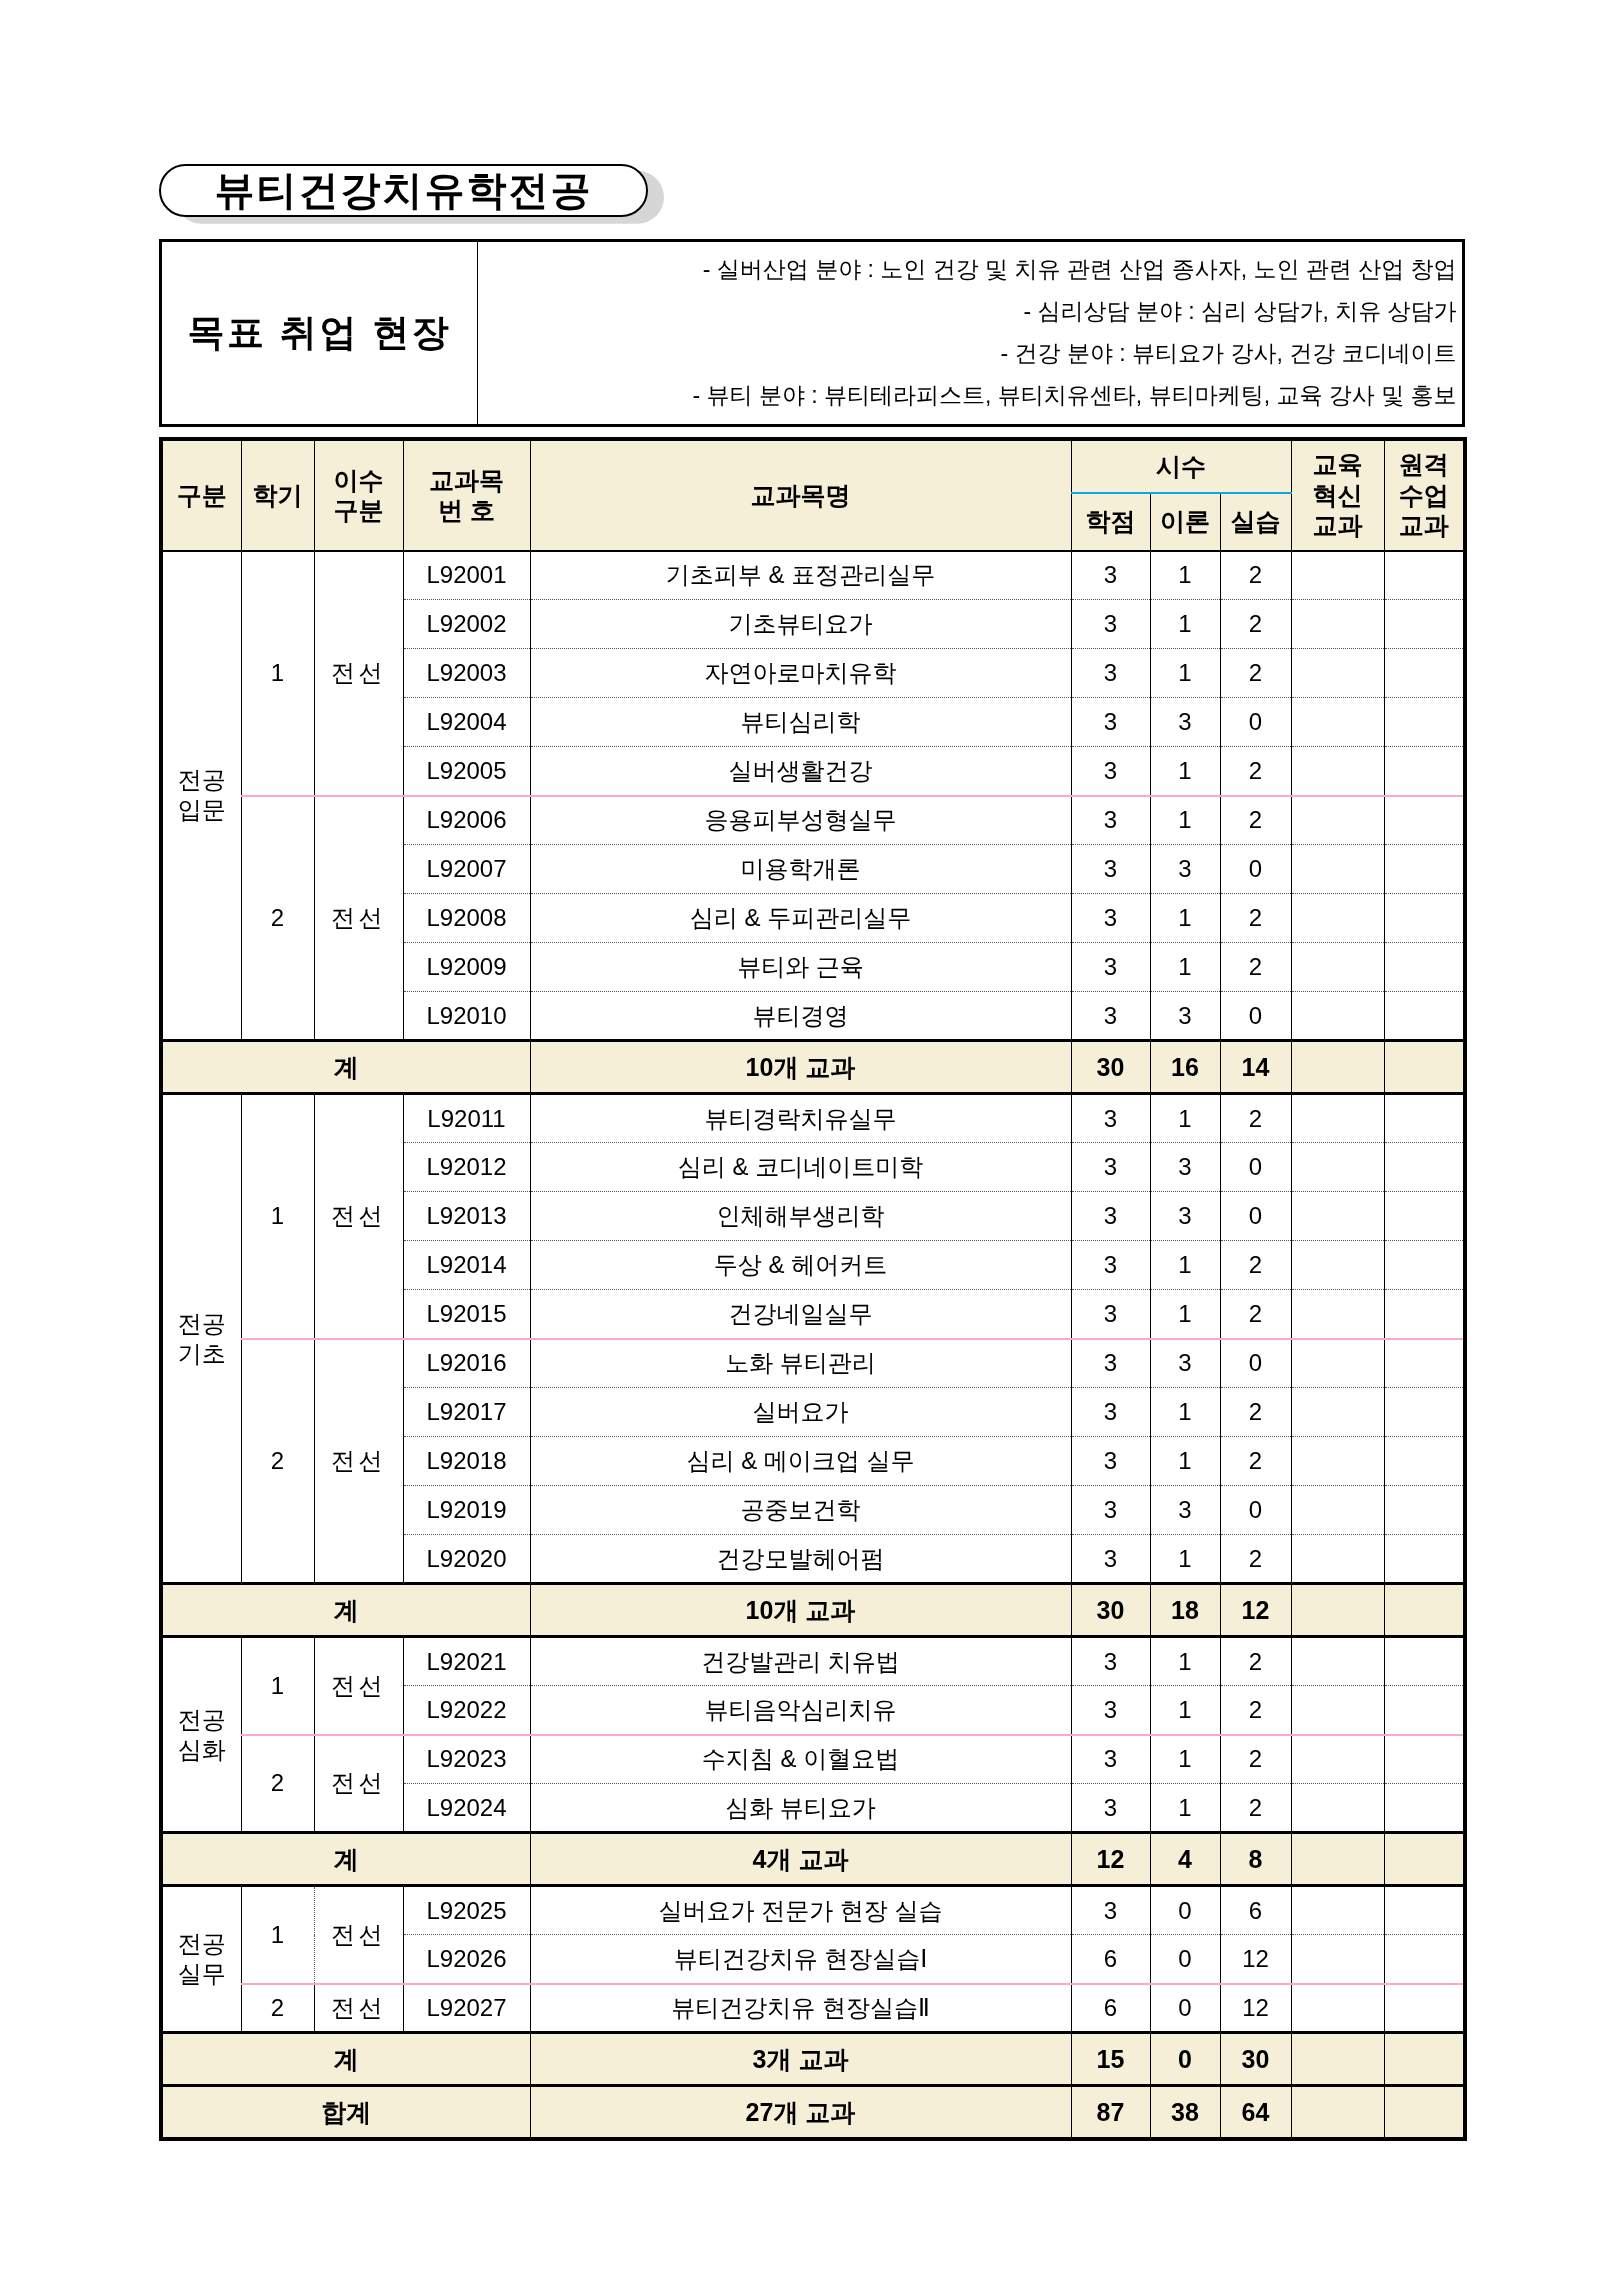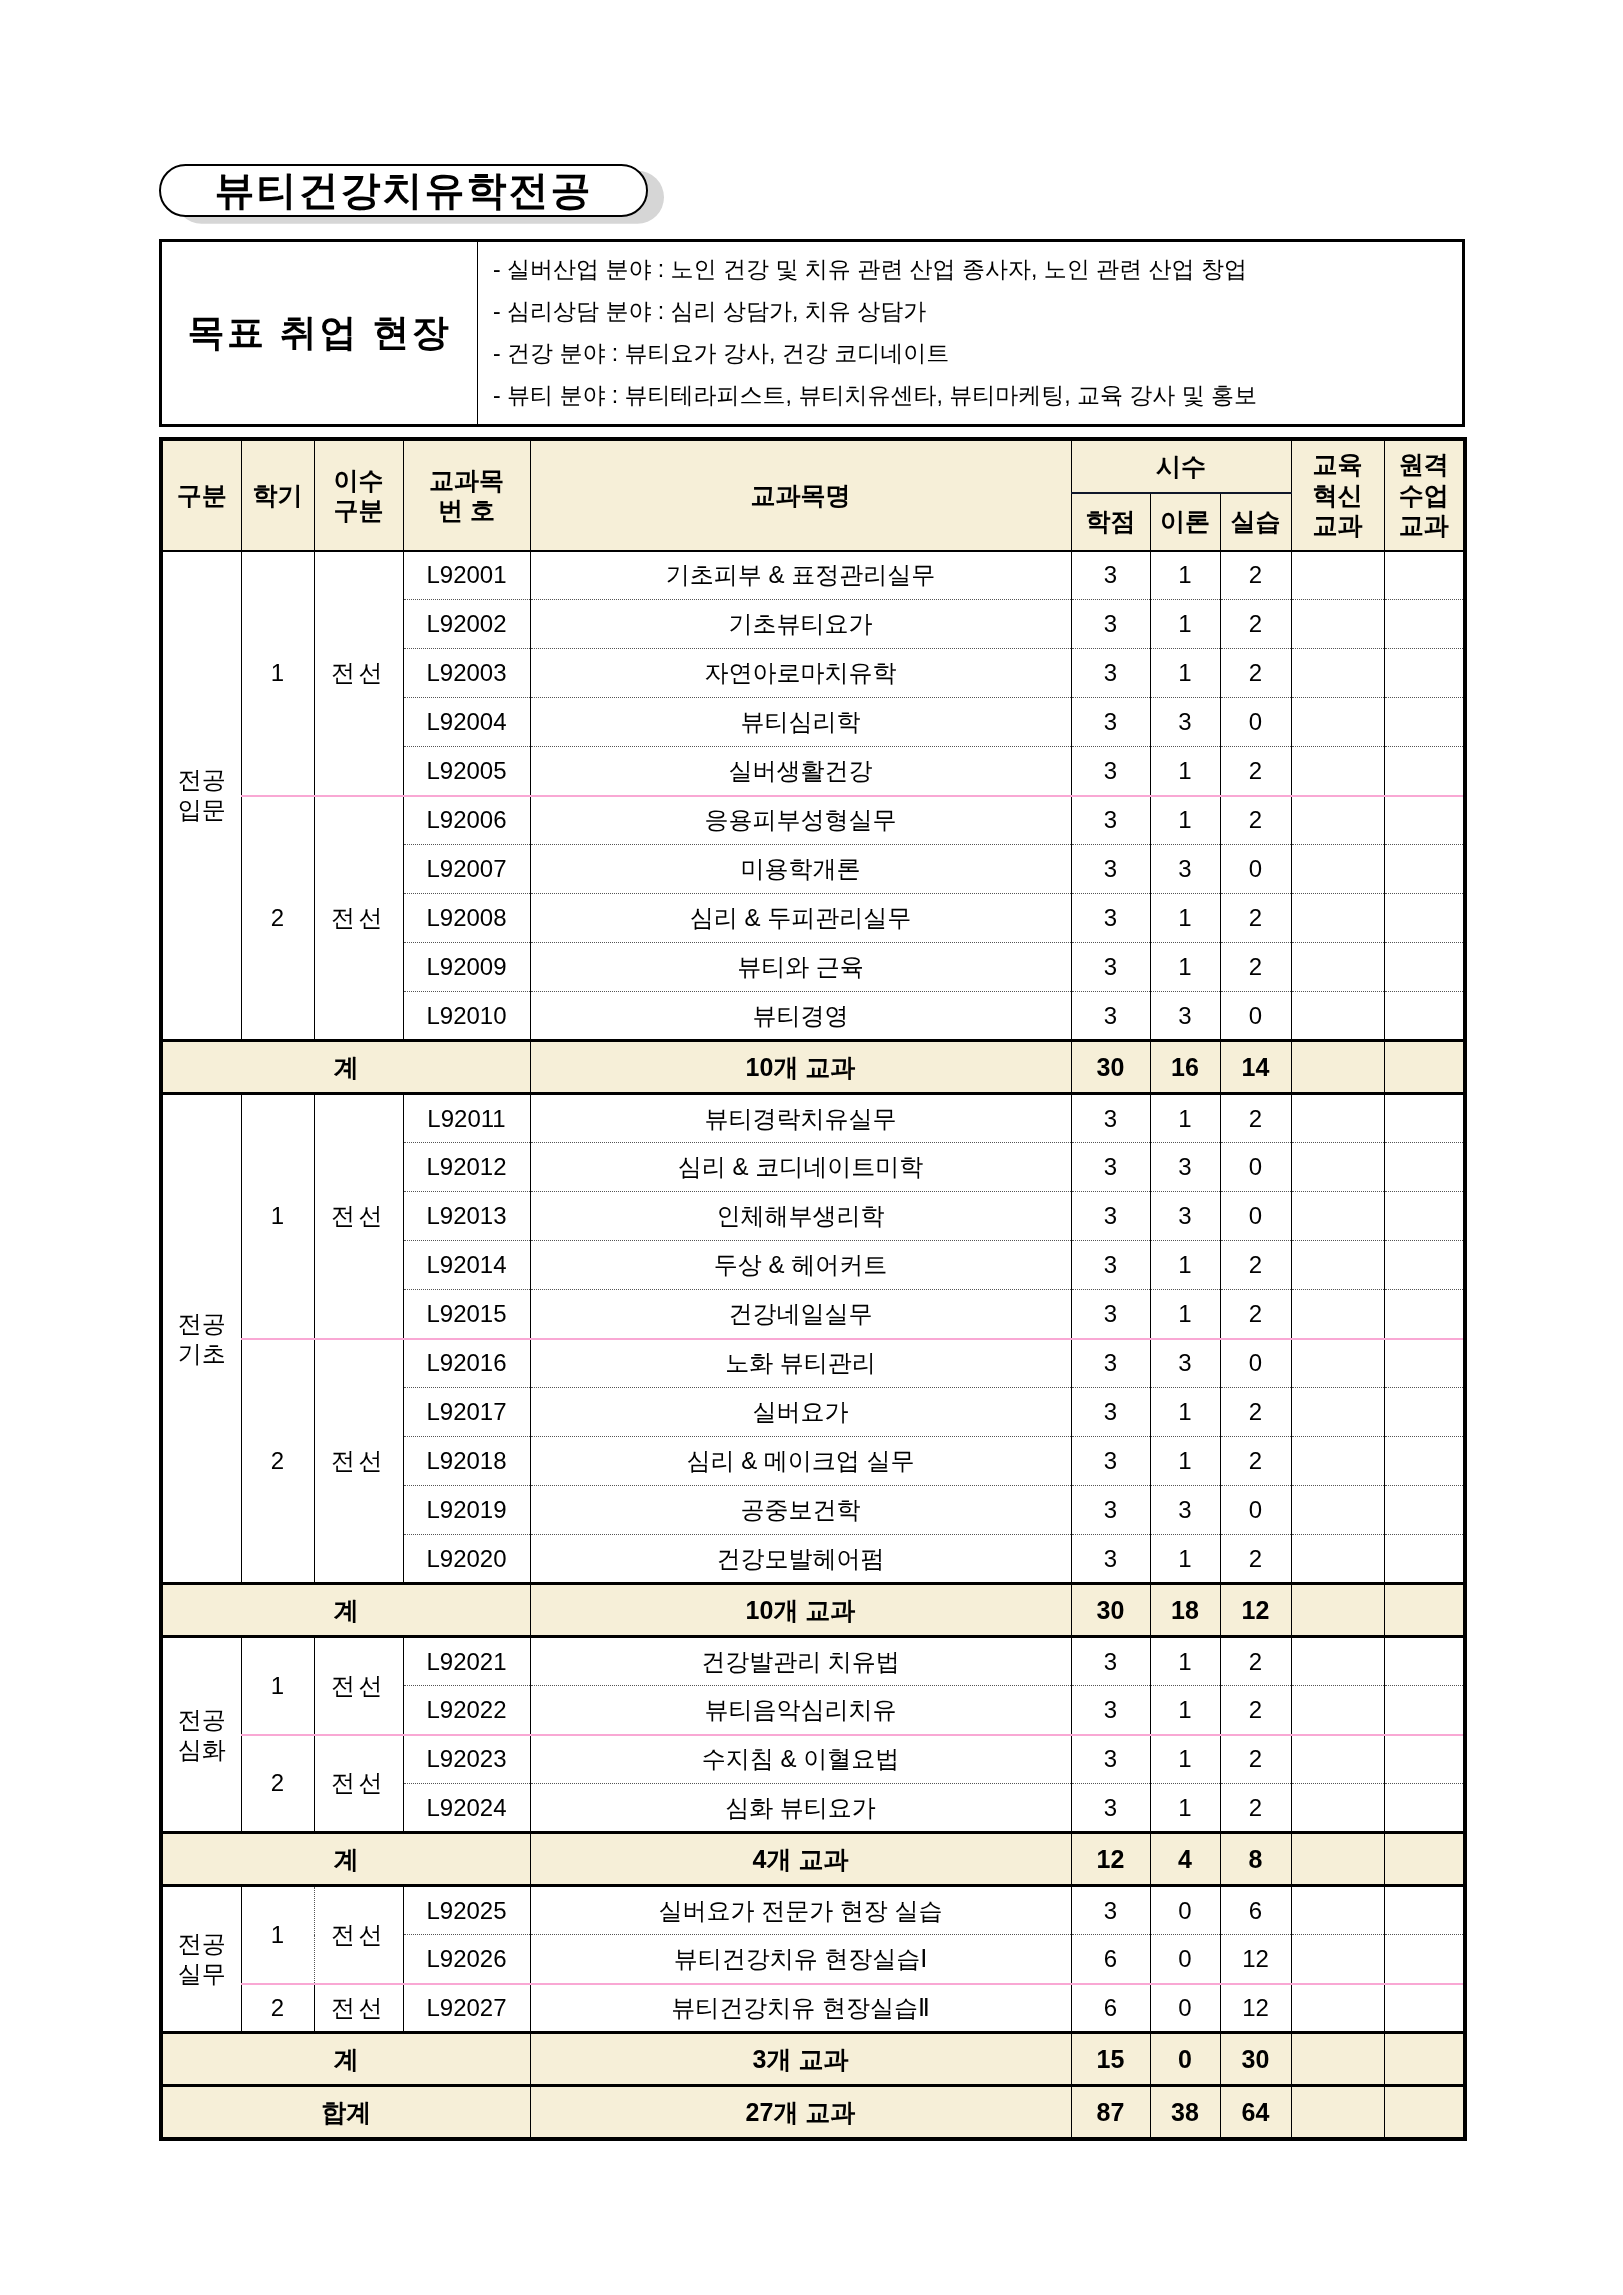--- a/index.html
+++ b/index.html
@@ -23,35 +23,35 @@
   }
   .goal-label{
     width:315px;flex:0 0 315px;border-right:1.4px solid #000;
     display:flex;align-items:center;justify-content:center;
     font-size:37px;font-weight:bold;letter-spacing:2.7px;
   }
   .goal-items{
     flex:1;display:flex;flex-direction:column;justify-content:space-around;
     padding:6.8px 5.4px 6.8px 15px;font-size:23px;line-height:1.1;
   }
-  .goal-item{white-space:nowrap;}
+  .goal-item{white-space:nowrap;text-align:right;}
   
   table.curriculum{
     border-collapse:collapse;table-layout:fixed;width:1306px;
     border:4px solid #000;margin-top:10px;
   }
   .curriculum th,.curriculum td{
     border-left:1.4px solid #000;border-right:1.4px solid #000;
     text-align:center;vertical-align:middle;padding:0;overflow:hidden;
   }
   .curriculum thead th{
     background:var(--accent-bg,#F6EFD8);font-weight:bold;font-size:25px;
     white-space:pre-line;line-height:1.22;border-bottom:2.7px solid #000;
   }
-  .curriculum thead th.sisu-header{border-bottom:2px solid #0f172a;}
+  .curriculum thead th.sisu-header{border-bottom:2px solid #0ea5e9;}
   .curriculum thead tr.header-row-1{height:54px;}
   .curriculum thead tr.header-row-2{height:58px;}
   .curriculum tbody tr{height:49px;font-size:24px;}
   .curriculum tbody td{border-top:none;border-bottom:none;background:#fff;}
   .curriculum tbody tr.dotted td{border-top:1.4px dotted #555;}
   .curriculum tbody tr.sem-top td{border-top:2px solid #f9a8d4;}
   .curriculum tbody tr.subtotal-row td,
   .curriculum tbody tr.total-row td{
     background:var(--accent-bg,#F6EFD8);font-weight:bold;font-size:25px;
     border-top:3.4px solid #000;border-bottom:3.4px solid #000;height:50px;

